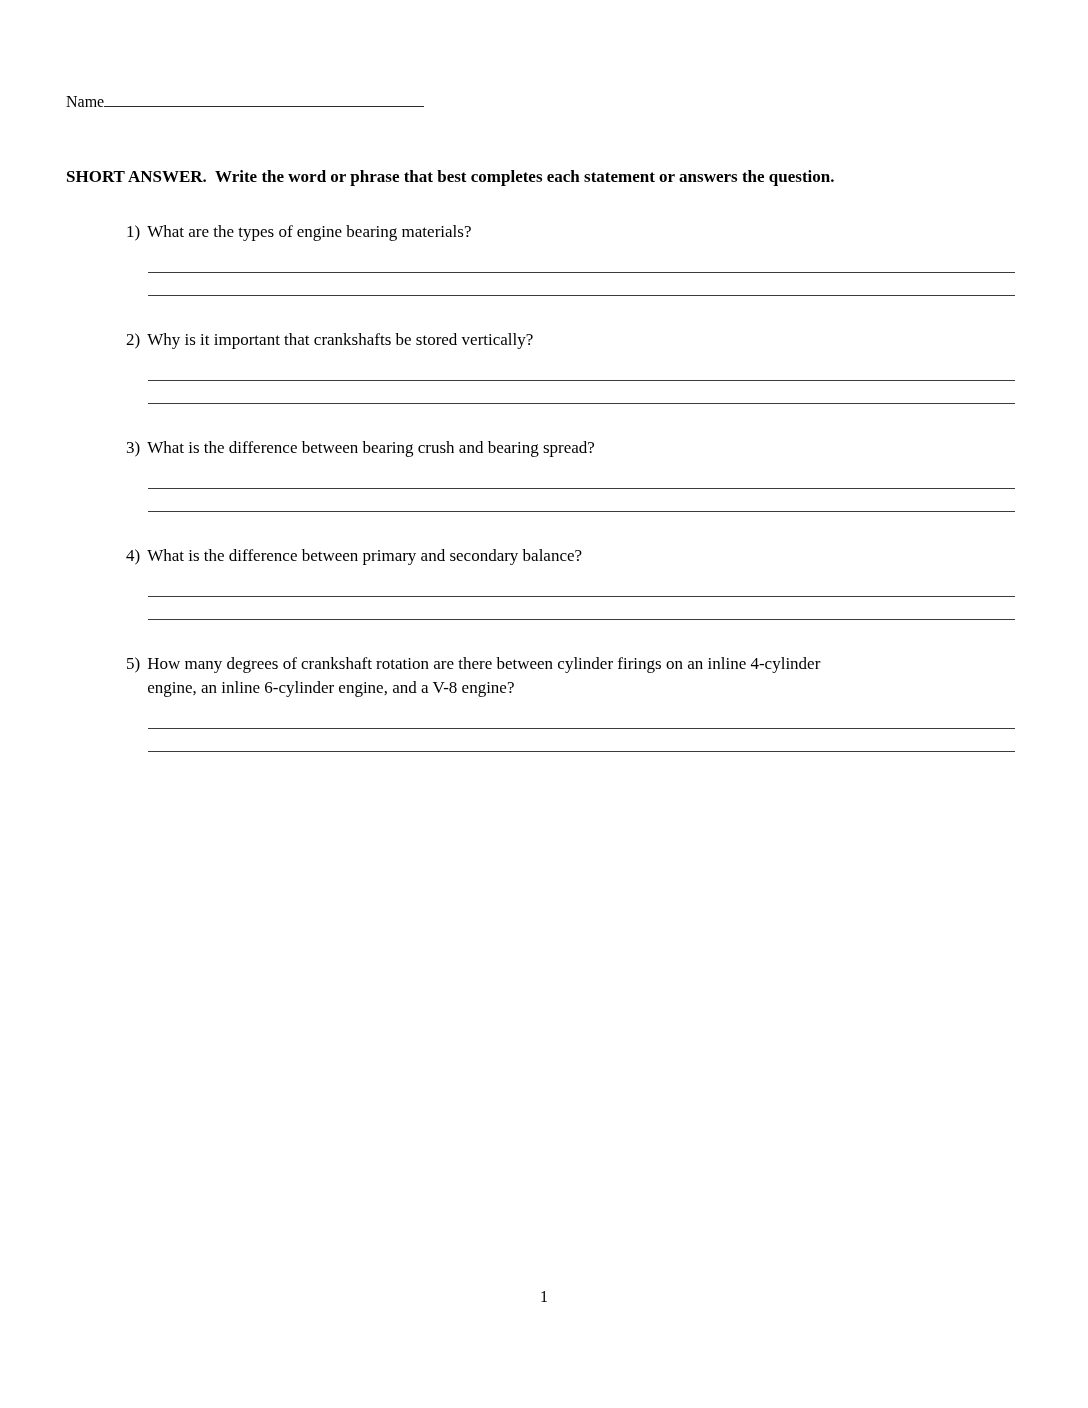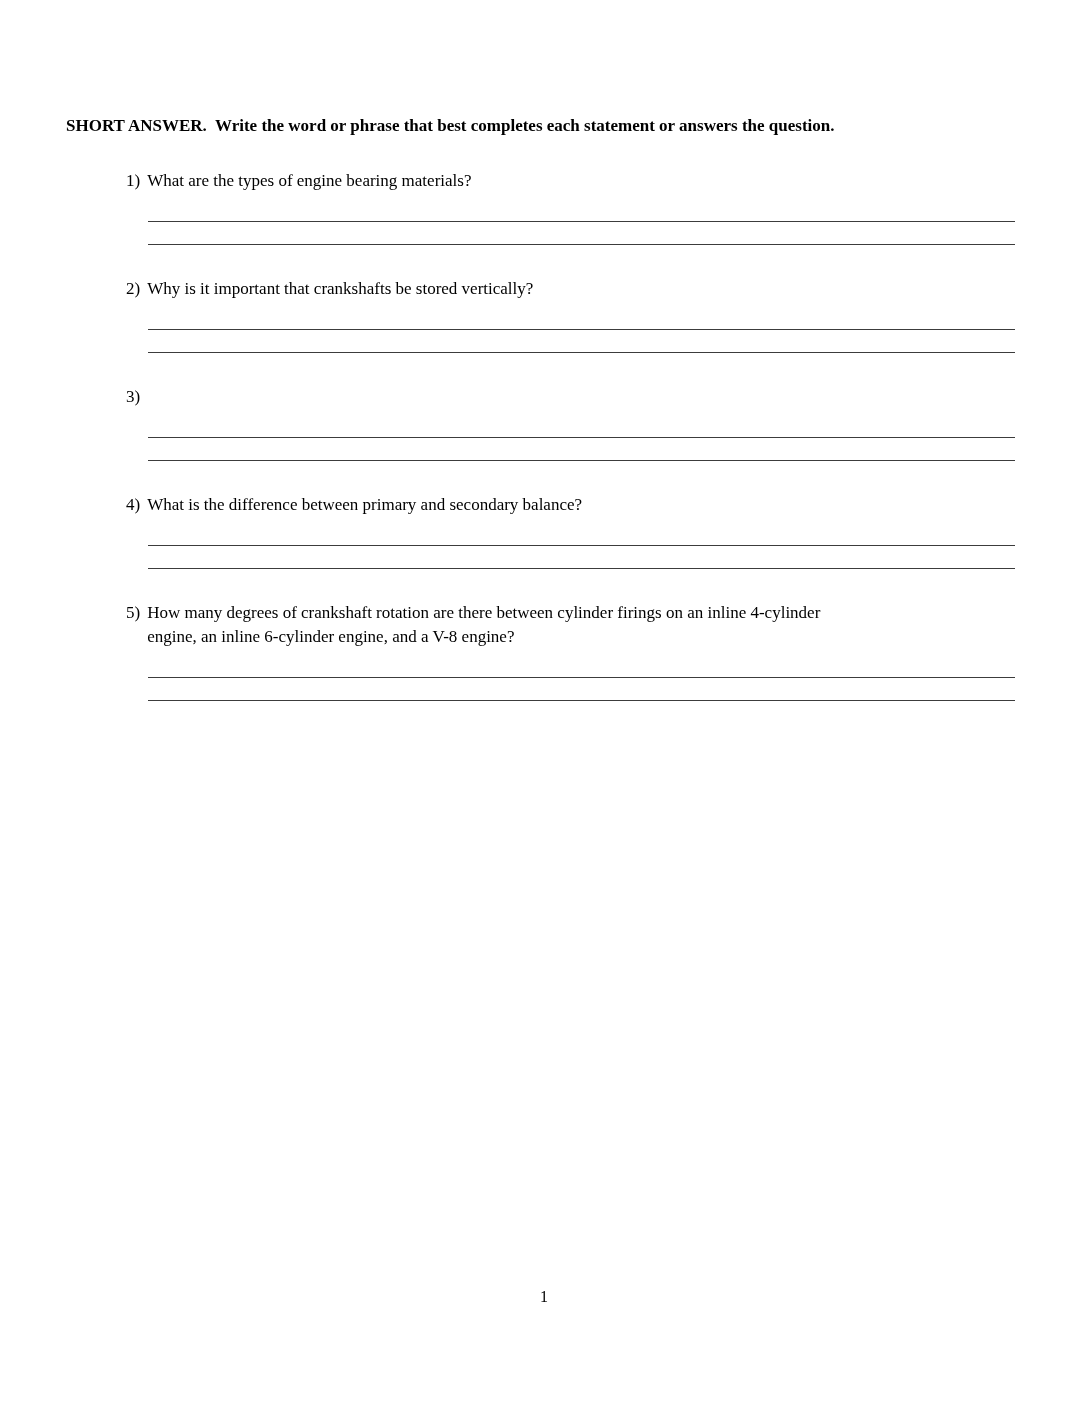--- a/index.html
+++ b/index.html
@@ -82,20 +82,23 @@
     text-align: center;
     font-size: 16px;
   }
 </style>
 </head>
 <body>
 
 <div class="page">
 
 
+  <div class="name-row">
+    <span>Name</span><span class="name-line"></span>
+  </div>
 
   <div class="instructions">SHORT ANSWER.  Write the word or phrase that best completes each statement or answers the question.</div>
 
   <div class="questions">
 
     <div class="question-block">
       <div class="question-line">
         <span class="q-num">1)</span>
         <span class="q-text">What are the types of engine bearing materials?</span>
       </div>
@@ -112,20 +115,21 @@
       </div>
       <div class="answer-lines">
         <div class="answer-line first"></div>
         <div class="answer-line"></div>
       </div>
     </div>
 
     <div class="question-block">
       <div class="question-line">
         <span class="q-num">3)</span>
+        <span class="q-text">What is the difference between bearing crush and bearing spread?</span>
       </div>
       <div class="answer-lines">
         <div class="answer-line first"></div>
         <div class="answer-line"></div>
       </div>
     </div>
 
     <div class="question-block">
       <div class="question-line">
         <span class="q-num">4)</span>

